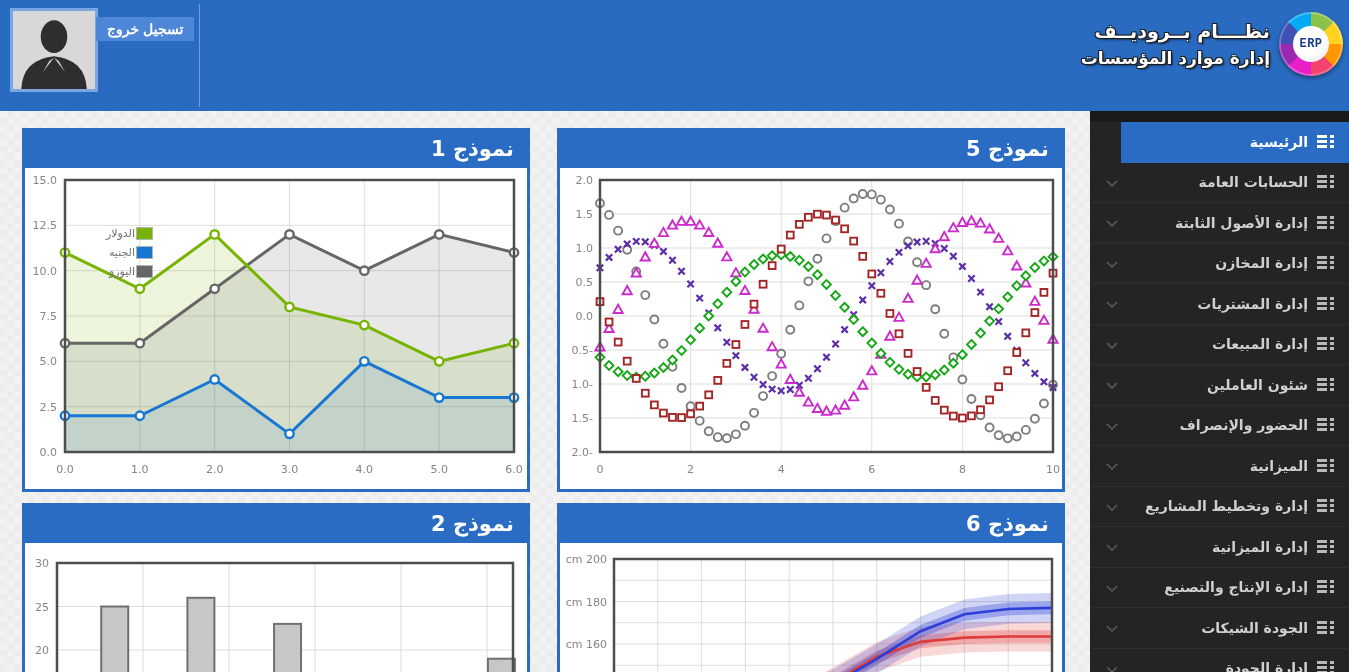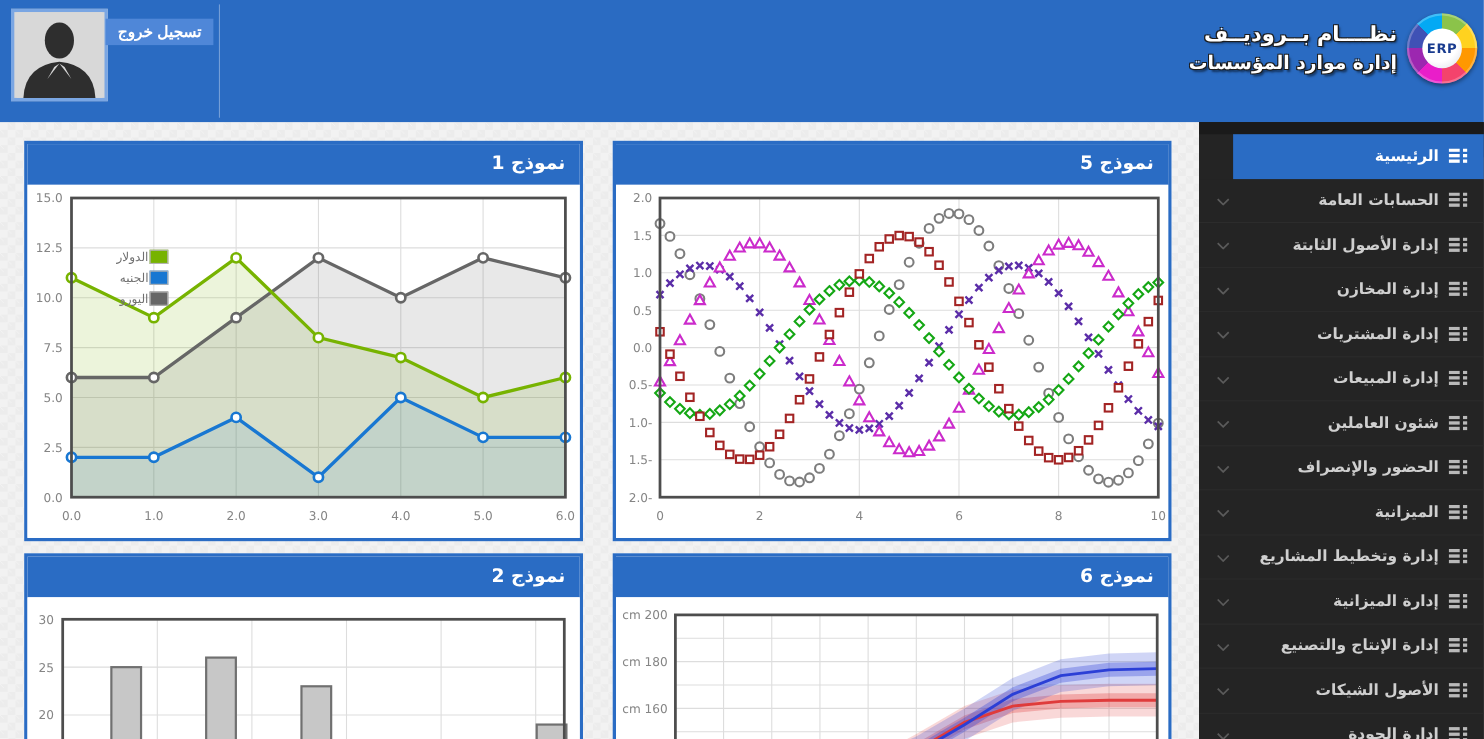--- a/index.html
+++ b/index.html
@@ -17,21 +17,21 @@
   .header-divider { position:absolute; left:199px; top:4px; width:1px; height:103px; background:rgba(255,255,255,.35); }
   .brand { position:absolute; right:6px; top:12px; display:flex; align-items:center; gap:9px; direction:ltr; }
   .brand-text { text-align:right; color:#fff; direction:rtl;
                 text-shadow:1px 1px 0 #1d1d1d, -1px -1px 0 #1d1d1d, 1px -1px 0 #1d1d1d, -1px 1px 0 #1d1d1d, 2px 2px 2px rgba(0,0,0,.5); }
   .brand-line1 { font-size:19px; font-weight:bold; line-height:28px; }
   .brand-line2 { font-size:17px; font-weight:bold; line-height:26px; }
   .erp-logo { width:64px; height:64px; border-radius:50%; position:relative; flex:0 0 auto;
               background:conic-gradient(#8bc34a 0 45deg,#ffd21f 45deg 90deg,#ff9800 90deg 135deg,
                          #f4436c 135deg 180deg,#e91ec9 180deg 225deg,#9c27b0 225deg 270deg,
                          #3f51b5 270deg 315deg,#03a9f4 315deg 360deg);
-              box-shadow:0 2px 4px rgba(0,0,0,.45), inset 0 0 0 2px rgba(255,255,255,.25); }
+              box-shadow:0 2px 4px rgba(0,0,0,.45), inset 0 0 0 2px rgba(255,255,255,.25);font-family:Liberation Mono, monospace; }
   .erp-core { position:absolute; left:14px; top:14px; width:36px; height:36px; border-radius:50%;
               background:radial-gradient(circle at 40% 35%, #ffffff 55%, #d8dce6 100%);
               display:flex; align-items:center; justify-content:center;
               font-size:12px; font-weight:bold; color:#1a3c8f; letter-spacing:.5px; }
 
   
   .sidebar { position:absolute; right:0; top:111px; width:259px; height:561px; background:#242424; overflow:hidden; }
   .sidebar-topstrip { height:11px; background:#1a1a1a; }
   .menu { list-style:none; direction:rtl; }
   .menu-item { position:relative; height:40.5px; display:flex; align-items:center; gap:9px;
@@ -43,21 +43,21 @@
 
   
   .content { position:absolute; left:0; top:111px; width:1090px; height:561px; overflow:hidden;
              background-color:#f2f2f2;
              background-image:
                linear-gradient(45deg, rgba(0,0,0,.022) 25%, transparent 25%, transparent 75%, rgba(0,0,0,.022) 75%),
                linear-gradient(45deg, rgba(0,0,0,.022) 25%, transparent 25%, transparent 75%, rgba(0,0,0,.022) 75%);
              background-size:14px 14px; background-position:0 0, 7px 7px; }
   .panel { position:absolute; width:508px; background:#fff; border:3px solid #2a6cc4; }
   .panel-header { height:37px; background:#2a6cc4; color:#fff; direction:rtl;
-                  font-size:17px; font-weight:bold; line-height:37px; padding:0 13px; }
+                  font-size:21px; font-weight:bold; line-height:37px; padding:0 13px; }
   .panel-body { position:relative; background:#fff; }
   .panel-body svg { display:block; }
   #panel-m1 { left:22px; top:17px;  height:364px; }
   #panel-m5 { left:557px; top:17px; height:364px; }
   #panel-m2 { left:22px; top:392px; height:343px; }
   #panel-m6 { left:557px; top:392px; height:343px; }
 
   
   .legend1 { position:absolute; left:46px; top:16px; display:flex; flex-direction:column; gap:6px;margin-top:43px; }
   .lg-row { display:flex; align-items:center; justify-content:flex-end; width:82px; }
@@ -262,21 +262,21 @@
       </li>
       <li class="menu-item">
         <svg class="list-ico" width="17" height="14">
        <rect x="13" y="0" width="4" height="3" fill="#b9b9b9"></rect>
           <rect x="0" y="0" width="10" height="3" fill="#b9b9b9"></rect>
        <rect x="13" y="5" width="4" height="3" fill="#b9b9b9"></rect>
           <rect x="0" y="5" width="10" height="3" fill="#b9b9b9"></rect>
        <rect x="13" y="10" width="4" height="3" fill="#b9b9b9"></rect>
           <rect x="0" y="10" width="10" height="3" fill="#b9b9b9"></rect>
      </svg>
-     <span>الأصول الشيكات</span>
+     <span>الجودة الشيكات</span>
         <svg class="chev" width="12" height="7">
         <polyline points="1,1 6,6 11,1" fill="none" stroke="#5a5a5a" stroke-width="1.6"></polyline>
       </svg>
       </li>
       <li class="menu-item">
         <svg class="list-ico" width="17" height="14">
        <rect x="13" y="0" width="4" height="3" fill="#b9b9b9"></rect>
           <rect x="0" y="0" width="10" height="3" fill="#b9b9b9"></rect>
        <rect x="13" y="5" width="4" height="3" fill="#b9b9b9"></rect>
           <rect x="0" y="5" width="10" height="3" fill="#b9b9b9"></rect>

